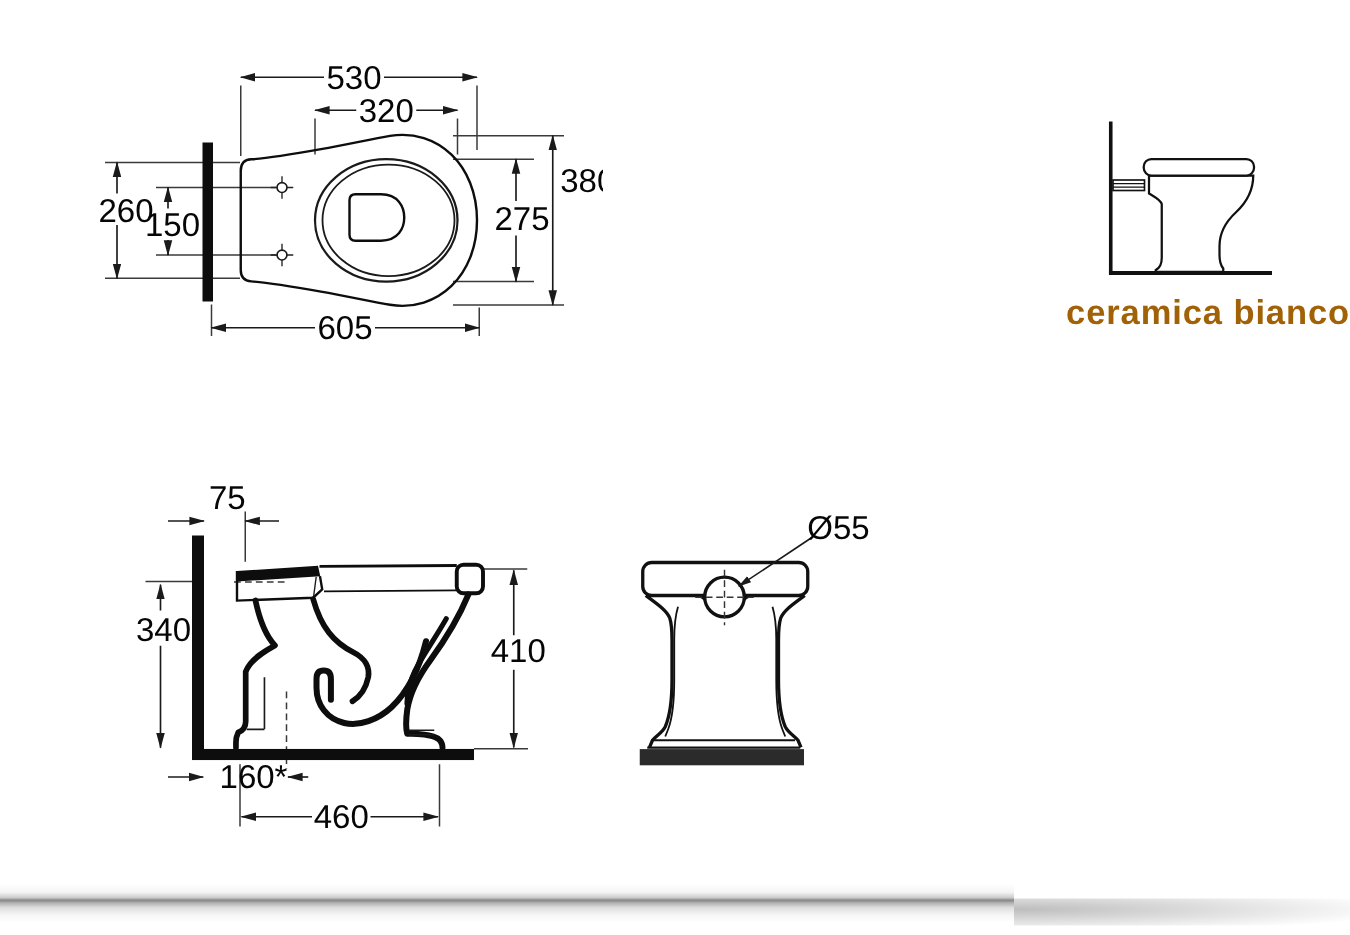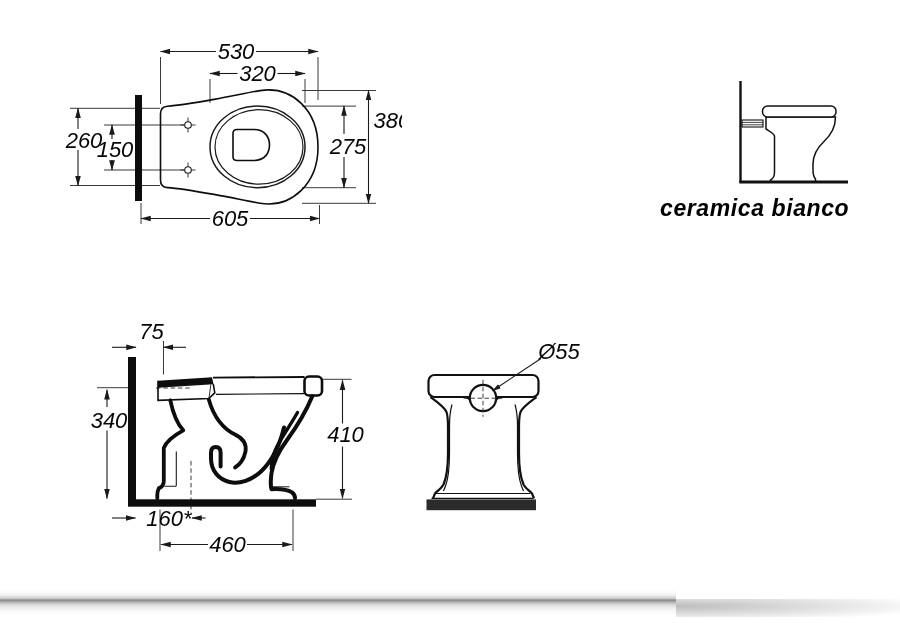--- a/index.html
+++ b/index.html
@@ -1,28 +1,28 @@
 <!DOCTYPE html>
 <html><head>
 <meta charset="utf-8">
 <style>
   html,body{margin:0;padding:0;background:#fff;}
   #page{position:relative;width:900px;height:623px;background:#ffffff;overflow:hidden;
-        font-family:"Liberation Sans", sans-serif;font-style:italic;}
+        font-family:"Liberation Sans", sans-serif;}
   .abs{position:absolute;}
   svg text{font-family:"Liberation Sans", sans-serif;font-size:22px;fill:#060606;}
   .ext{stroke:#3a3a3a;stroke-width:1;fill:none;}
   .dim{stroke:#1a1a1a;stroke-width:1.1;fill:none;}
   .thin{stroke:#1a1a1a;stroke-width:1.2;fill:none;}
   .med{stroke:#0d0d0d;stroke-width:1.6;fill:none;}
   .thick{stroke:#0d0d0d;stroke-width:4;fill:none;stroke-linecap:round;stroke-linejoin:round;}
   .thick2{stroke:#0d0d0d;stroke-width:3.4;fill:none;stroke-linecap:round;stroke-linejoin:round;}
   .dash{stroke:#3a3a3a;stroke-width:1;fill:none;stroke-dasharray:4.5 2.8;}
-  #brand{left:660px;top:195px;width:240px;text-align:left;
-         font-weight:bold;font-size:23px;letter-spacing:0.6px;color:#000000;}
+  #brand{left:660px;top:195px;width:240px;text-align:right;
+         font-weight:bold;font-size:23px;letter-spacing:0.6px;color:#a16207;}
   #shadow-left{left:0;top:589px;width:676px;height:26px;
     background:linear-gradient(to bottom, rgba(0,0,0,0) 0%, rgba(0,0,0,0.04) 22%,
       rgba(0,0,0,0.20) 36%, rgba(0,0,0,0.47) 43%, rgba(0,0,0,0.30) 50%,
       rgba(0,0,0,0.13) 62%, rgba(0,0,0,0.04) 80%, rgba(0,0,0,0) 100%);}
   #shadow-right{left:676px;top:599px;width:224px;height:18px;
     background:radial-gradient(130% 95% at 0% 40%, rgba(0,0,0,0.26) 0%,
       rgba(0,0,0,0.10) 55%, rgba(0,0,0,0) 90%);}
 </style>
 </head>
 <body>

